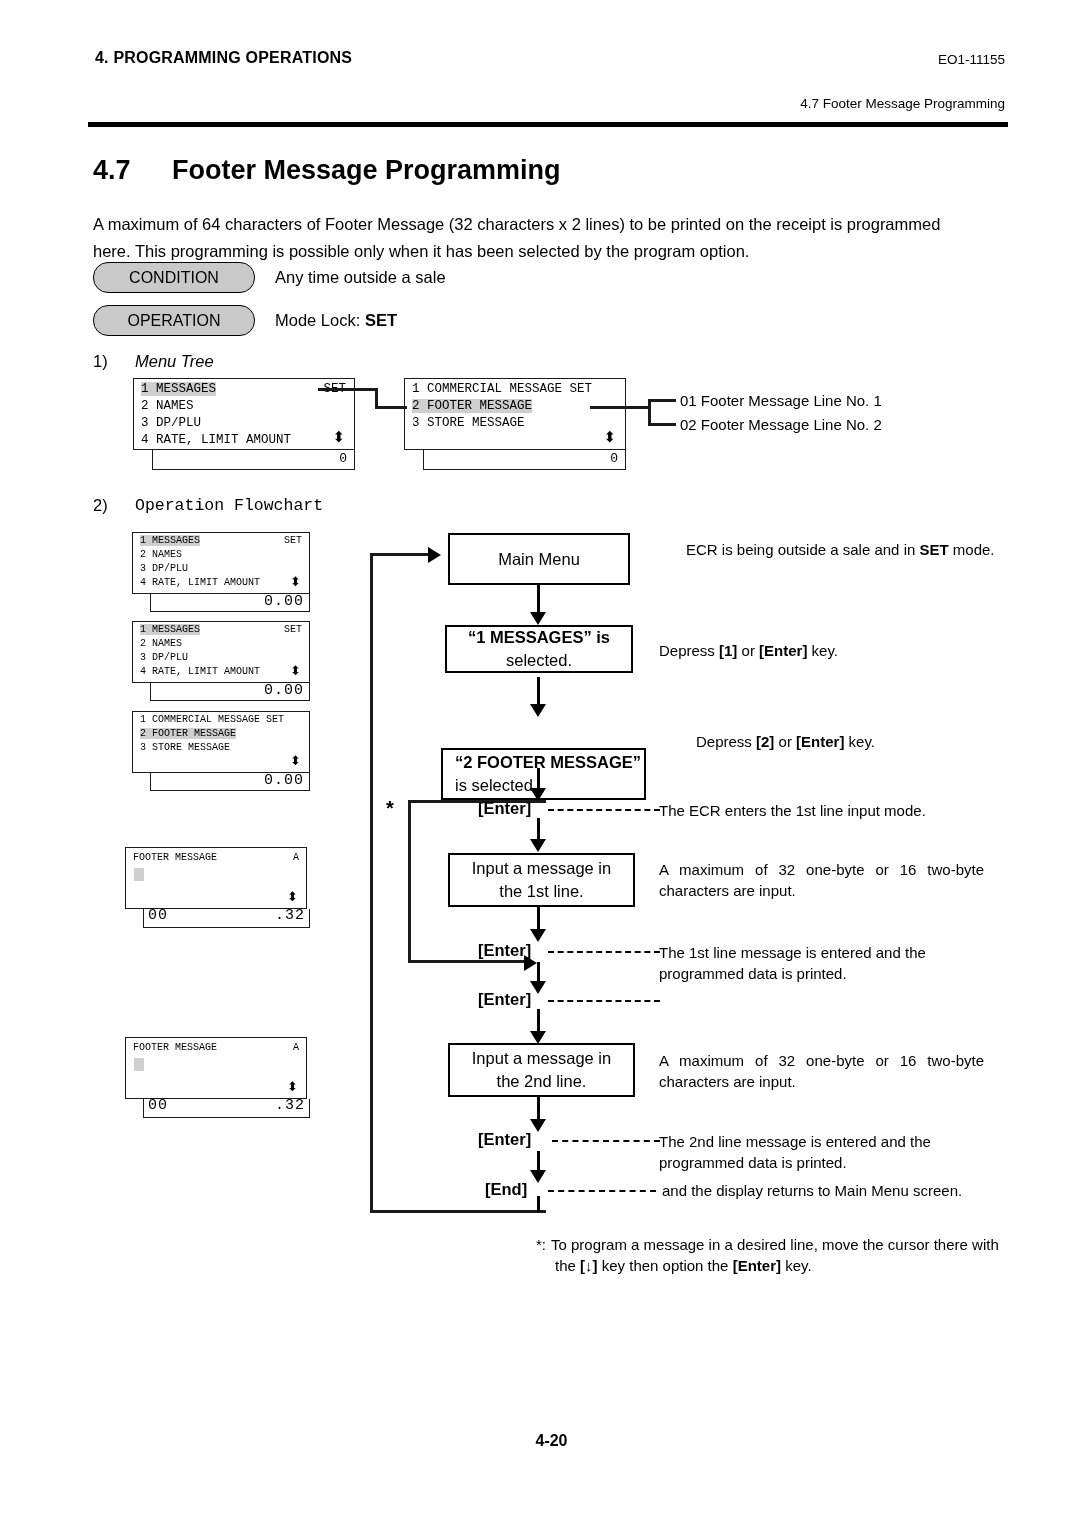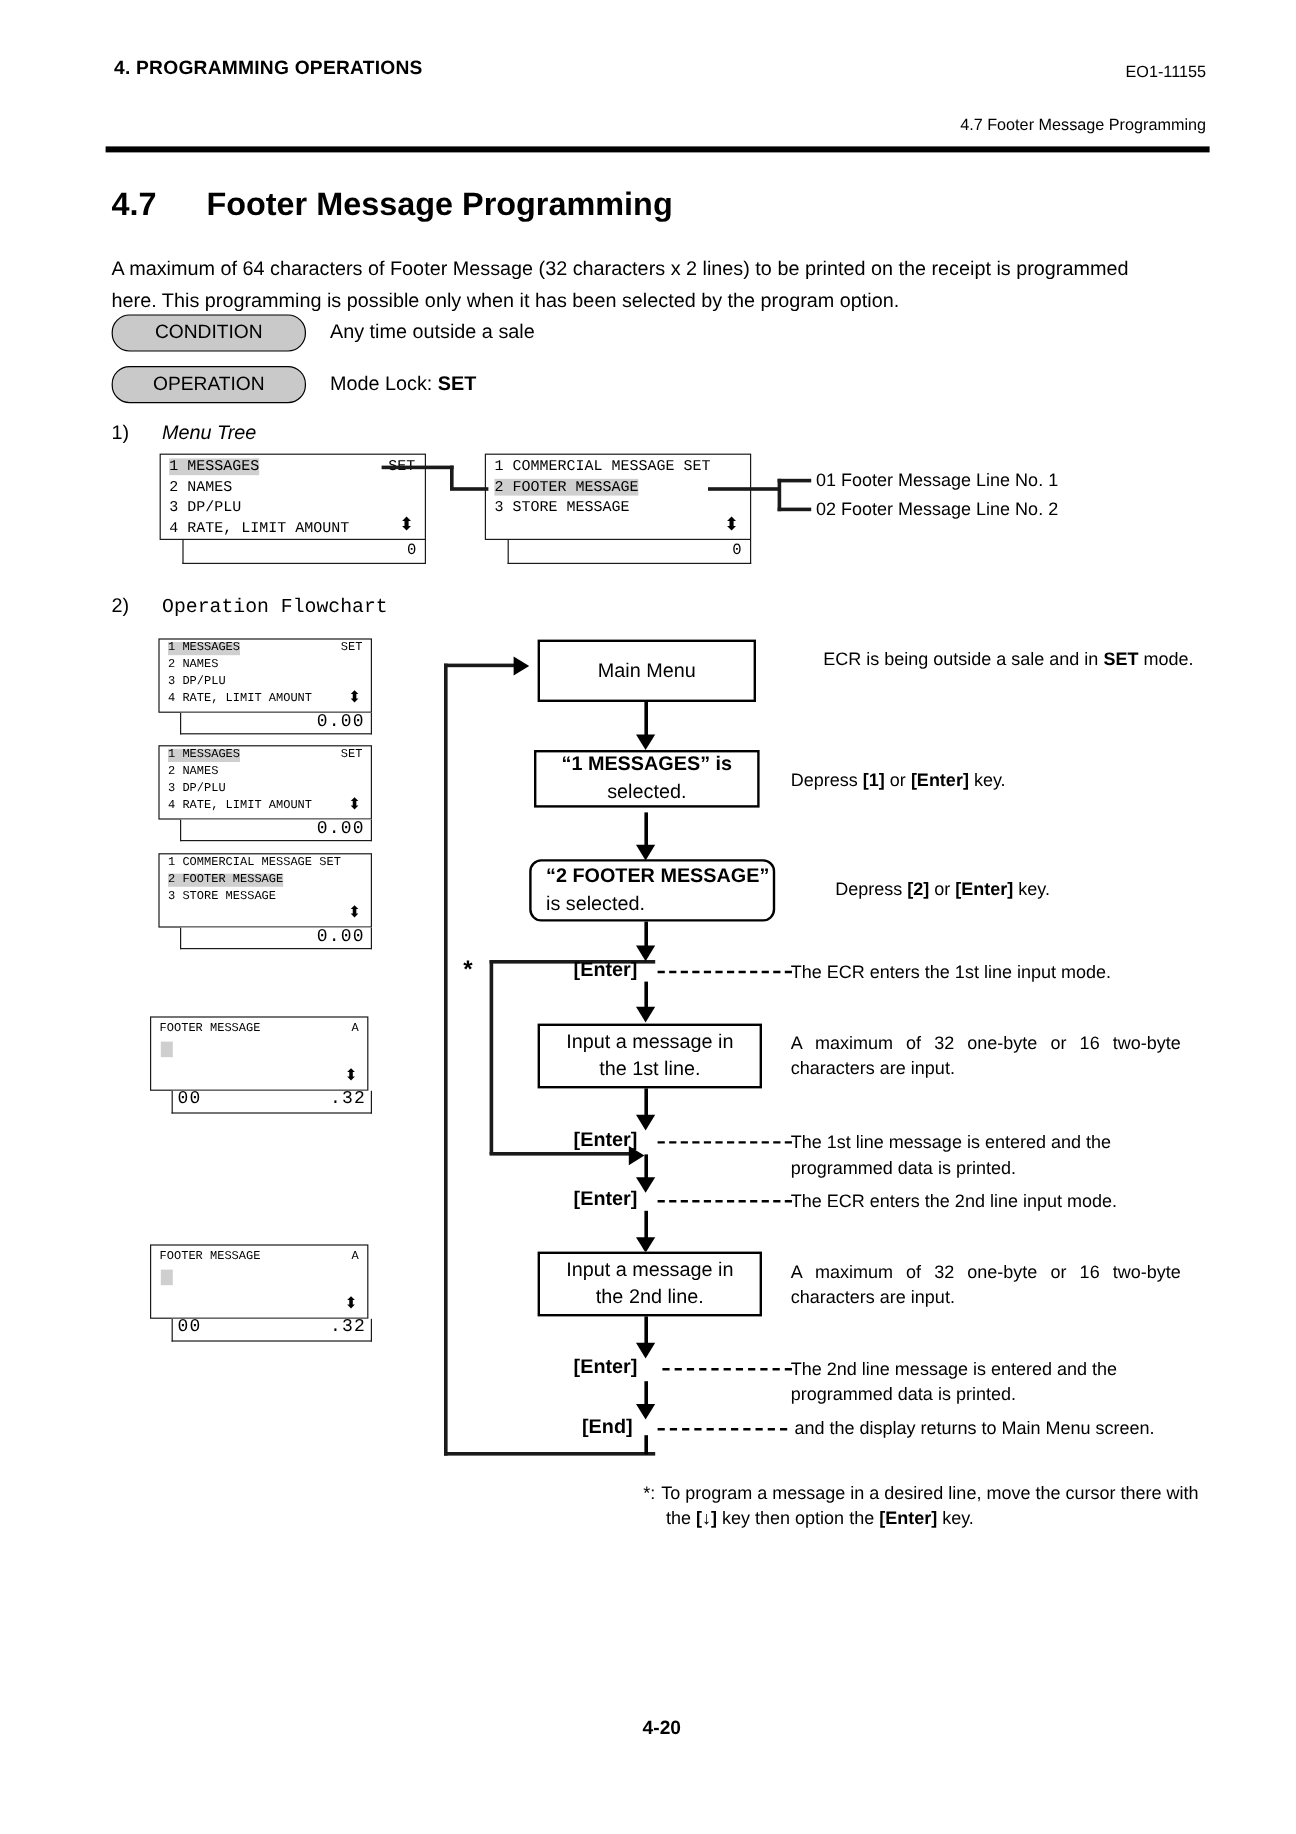--- a/index.html
+++ b/index.html
@@ -242,21 +242,21 @@
   <div class="arrowline" style="left:537px;top:585px;height:33px;"></div>
   <div class="arrowhead" style="left:530px;top:612px;"></div>
 
   <div class="fbox" style="left:445px;top:625px;width:188px;height:48px;">
     <div><b>“1 MESSAGES” is</b></div>
     <div>selected.</div>
   </div>
   <div class="arrowline" style="left:537px;top:677px;height:33px;"></div>
   <div class="arrowhead" style="left:530px;top:704px;"></div>
 
-  <div class="fbox lft" style="left:441px;top:716px;width:205px;height:52px;border-radius:10px;">
+  <div class="fbox lft" style="left:441px;top:748px;width:205px;height:52px;">
     <div style="width:100%;"><b>“2 FOOTER MESSAGE”</b></div>
     <div style="width:100%;">is selected.</div>
   </div>
   <div class="arrowline" style="left:537px;top:768px;height:26px;"></div>
   <div class="arrowhead" style="left:530px;top:788px;"></div>
 
   <div class="keylab" style="left:478px;top:799px;">[Enter]</div>
   <div class="dash" style="left:548px;top:809px;width:112px;"></div>
   <div class="note" style="left:659px;top:800px;width:340px;">The ECR enters the 1st line input mode.</div>
   <div class="arrowline" style="left:537px;top:818px;height:27px;"></div>
@@ -275,21 +275,20 @@
   <div class="dash" style="left:548px;top:951px;width:112px;"></div>
   <div class="note" style="left:659px;top:942px;width:345px;">
     <div>The 1st line message is entered and the</div>
     <div>programmed data is printed.</div>
   </div>
   <div class="arrowline" style="left:537px;top:962px;height:25px;"></div>
   <div class="arrowhead" style="left:530px;top:981px;"></div>
 
   <div class="keylab" style="left:478px;top:990px;">[Enter]</div>
   <div class="dash" style="left:548px;top:1000px;width:112px;"></div>
-  <div class="note" style="left:659px;top:991px;width:340px;">The ECR enters the 2nd line input mode.</div>
   <div class="arrowline" style="left:537px;top:1009px;height:28px;"></div>
   <div class="arrowhead" style="left:530px;top:1031px;"></div>
 
   <div class="fbox" style="left:448px;top:1043px;width:187px;height:54px;">
     <div>Input a message in</div>
     <div>the 2nd line.</div>
   </div>
   <div class="note just" style="left:659px;top:1050px;width:325px;">A maximum of 32 one-byte or 16 two-byte characters are input.</div>
 
   <div class="arrowline" style="left:537px;top:1097px;height:28px;"></div>

